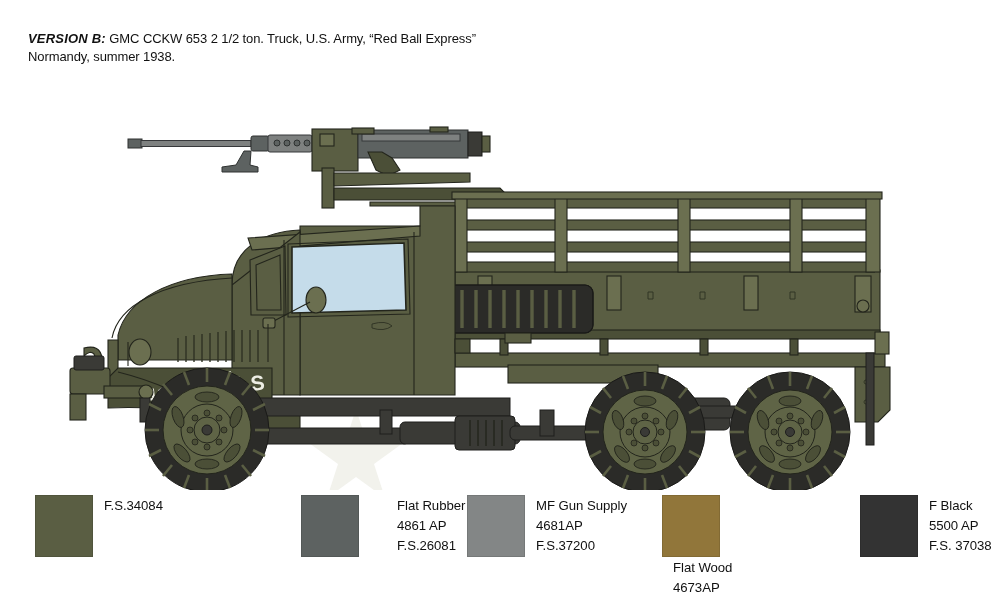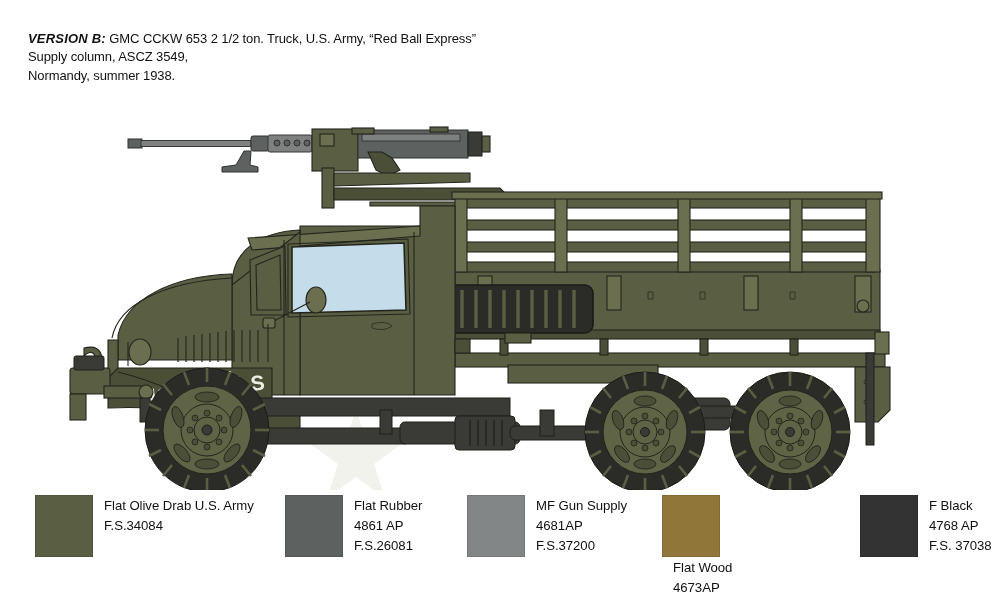--- a/index.html
+++ b/index.html
@@ -62,31 +62,30 @@
     font-size: 13.2px;
     line-height: 1.53;
     white-space: nowrap;
     padding-top: 1px;
   }
   .swatch-text .nm { letter-spacing: -0.05px; }
   .swatch-text .code { letter-spacing: -0.05px; }
   .swatch-text .fs { letter-spacing: -0.05px; }
 
   .g0 { left: 35px; }
-  .g1 { left: 285px; }
+  .g1 { left: 301px; gap: 27px; }
   .g2 { left: 467px; }
   .g3 { left: 662px; flex-direction: column; }
   .g4 { left: 828px; padding-left: 32px; }
 </style>
 </head>
 <body>
 
 <div id="caption">
   <div class="line"><span class="version">VERSION B:</span><span> GMC CCKW 653 2 1/2 ton. Truck, U.S. Army, “Red Ball Express”</span></div>
-  <div class="line">Supply column, ASCZ 3549,</div>
   <div class="line">Normandy, summer 1938.</div>
 </div>
 
 <div id="artwork">
 <svg width="1000" height="380" viewBox="0 0 1000 380" xmlns="http://www.w3.org/2000/svg">
   <defs>
     <style>
       .od   { fill:#5A5E43; stroke:#23251C; stroke-width:1.1; }
       .odd  { fill:#4B4F37; stroke:#23251C; stroke-width:1.1; }
       .odl  { fill:#6B6F50; stroke:#23251C; stroke-width:1.1; }
@@ -446,21 +445,20 @@
     <path d="M455 229 L470 229 L470 243 L455 243 Z" class="odd"></path>
   </g>
 </svg>
 </div>
 
 <div id="legend">
 
   <div class="swatch-group g0">
     <div class="swatch-chip" style="background: rgb(90, 94, 67);"></div>
     <div class="swatch-text">
-      <div class="nm">Flat Olive Drab U.S. Army</div>
       <div class="fs">F.S.34084</div>
     </div>
   </div>
 
   <div class="swatch-group g1">
     <div class="swatch-chip" style="background: rgb(93, 98, 97);"></div>
     <div class="swatch-text">
       <div class="nm">Flat Rubber</div>
       <div class="code">4861 AP</div>
       <div class="fs">F.S.26081</div>
@@ -482,18 +480,18 @@
       <div class="nm">Flat Wood</div>
       <div class="code">4673AP</div>
       <div class="fs">F.S. 24299</div>
     </div>
   </div>
 
   <div class="swatch-group g4">
     <div class="swatch-chip" style="background: rgb(51, 51, 51);"></div>
     <div class="swatch-text">
       <div class="nm">F Black</div>
-      <div class="code">4768 AP</div>
+      <div class="code">5500 AP</div>
       <div class="fs">F.S. 37038</div>
     </div>
   </div>
 
 </div>
 
 </body></html>

